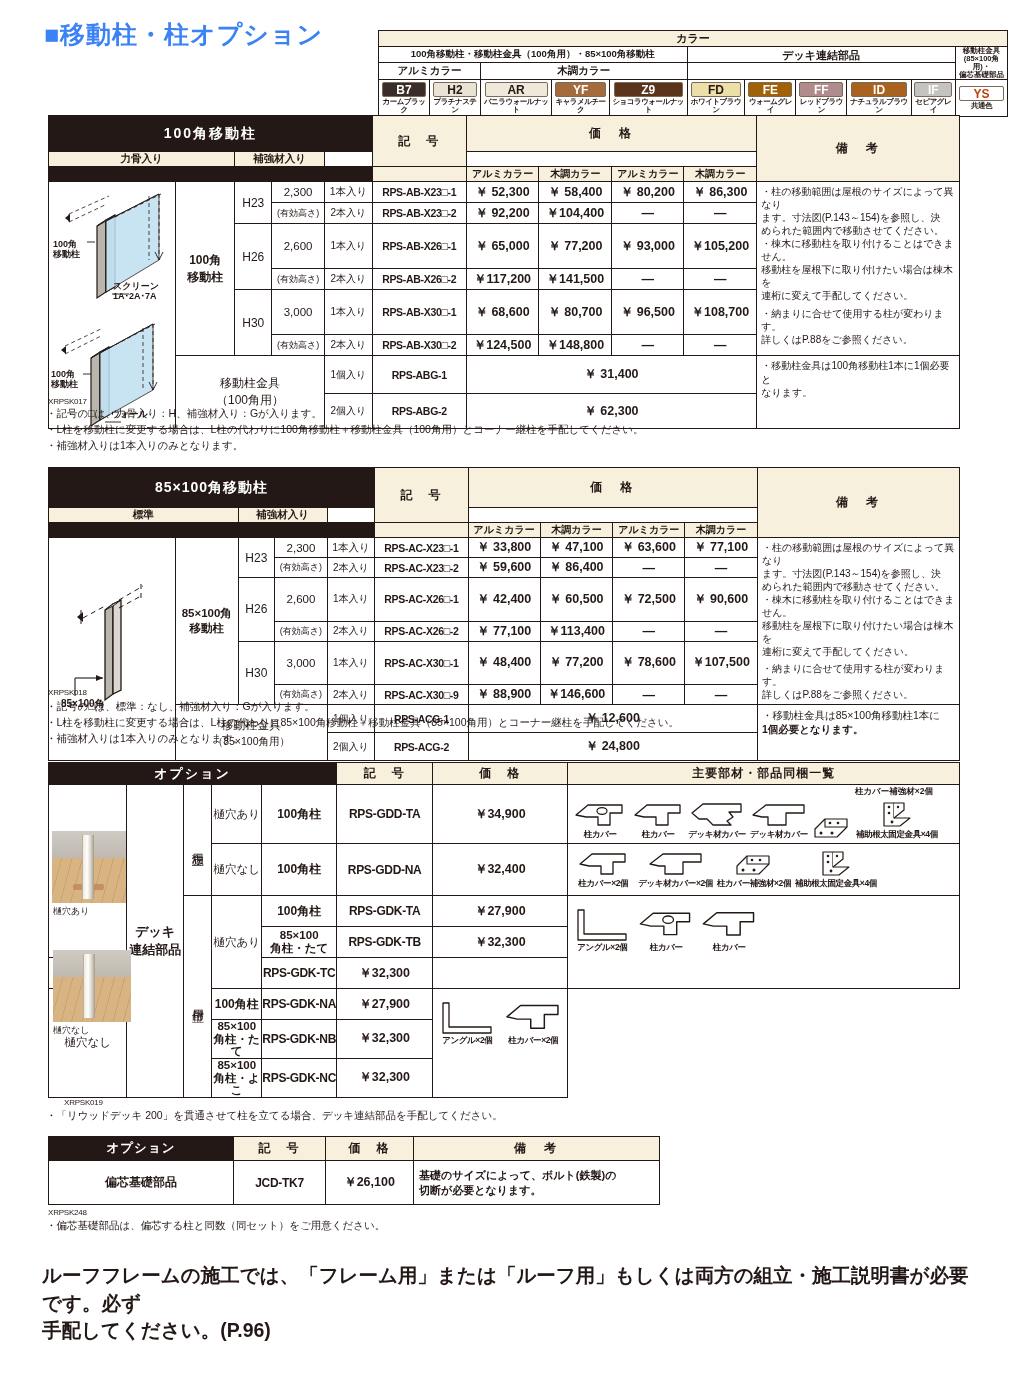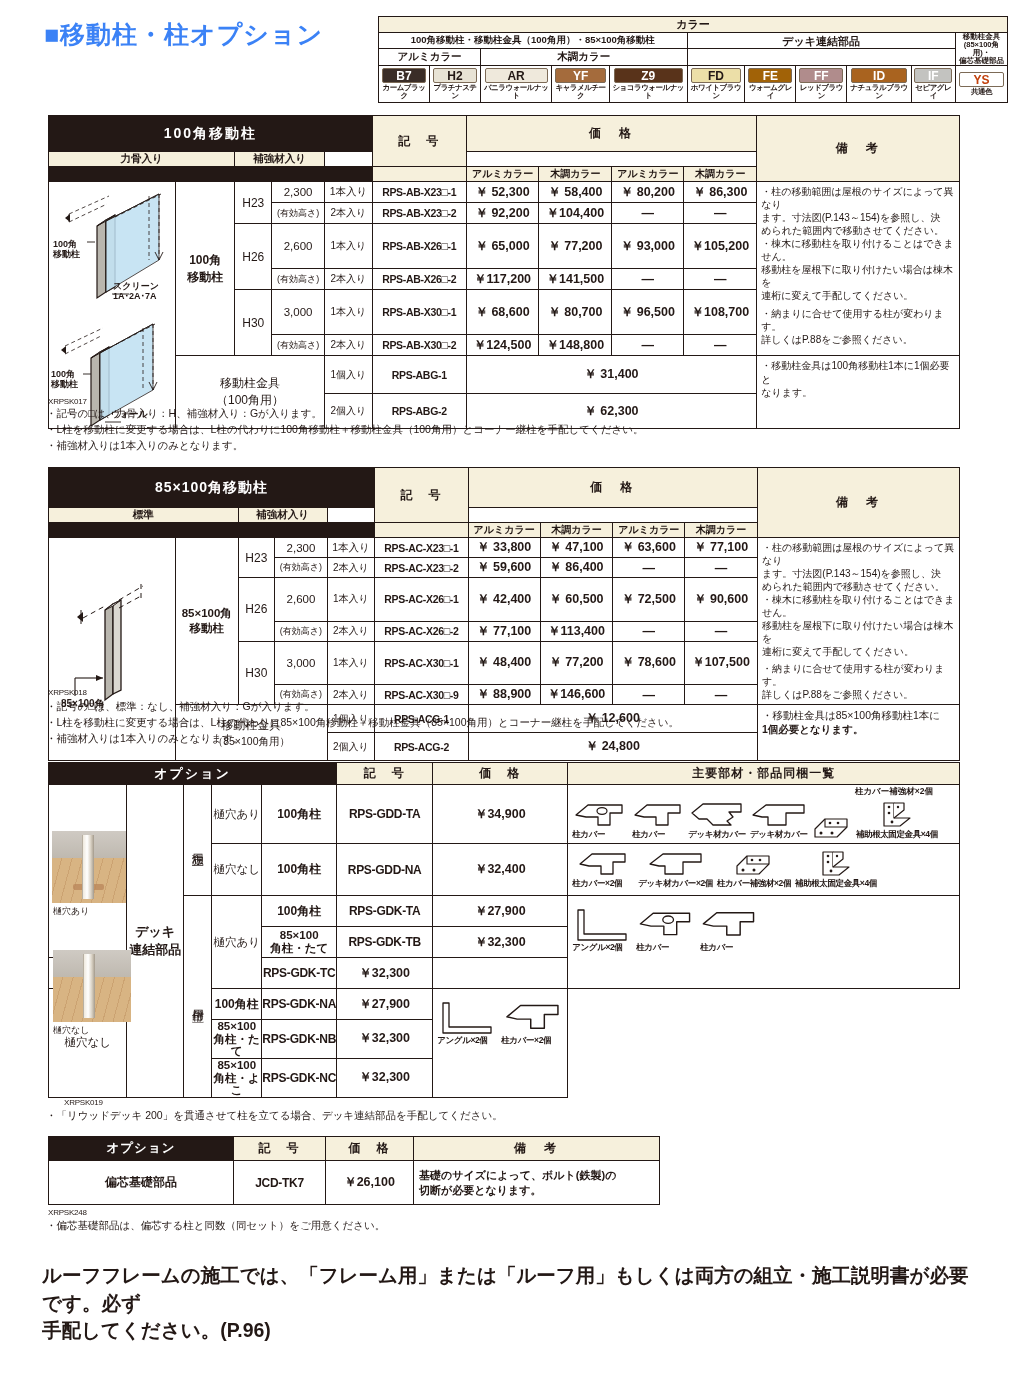--- a/index.html
+++ b/index.html
@@ -20,21 +20,21 @@
     font-size:25px; font-weight:bold; letter-spacing:1px;
     color:#3b82f6; white-space:nowrap;
   }
 
   
   table { border-collapse:collapse; }
   td, th { border:1px solid #231815; padding:0; font-weight:normal; }
 
   
   .color-legend{
-    position:absolute; left:378px; top:16px; width:630px;
+    position:absolute; left:378px; top:30px; width:630px;
     font-size:10px; line-height:1.1;
   }
   .color-legend table{ width:100%; }
   .color-legend td{ text-align:center; vertical-align:middle; }
   .cl-head{ background:#f6f0dc; font-weight:bold; font-size:11px; height:16px; }
   .cl-sub { background:#ffffff; font-weight:bold; font-size:10.5px; height:16px; }
   .cl-sub2{ background:#ffffff; font-weight:bold; font-size:11px; height:16px; }
   .cl-tiny{ font-size:7.5px; font-weight:bold; line-height:1.05; }
   .swatchcell{ padding:2px 1px 2px 1px; background:#fff; }
   .swatch{
@@ -85,21 +85,21 @@
     border-left:1px solid #b8b0a2;
   }
   .photo .base{
     position:absolute; left:27%; width:40%; bottom:18%; height:9%;
     background:#b9865a; opacity:.75; border-radius:2px;
   }
   .photo-cap{ font-size:9px; text-align:left; padding-left:2px; }
 
   
   .partsrow{ display:flex; align-items:flex-end; gap:4px; padding:3px 2px 2px 4px; }
-  .part{ text-align:left; }
+  .part{ text-align:center; }
   .part svg{ display:block; margin:0 auto; }
   .part .plabel{ font-size:8.5px; font-weight:bold; white-space:nowrap; letter-spacing:-0.4px; }
   .toplabel{ font-size:8.5px; font-weight:bold; text-align:right; padding-right:26px; }
 
   
   .footer{
     position:absolute; left:42px; top:1262px; width:945px;
     font-size:19.5px; font-weight:bold; line-height:1.42; color:#231815;
   }
 </style>

